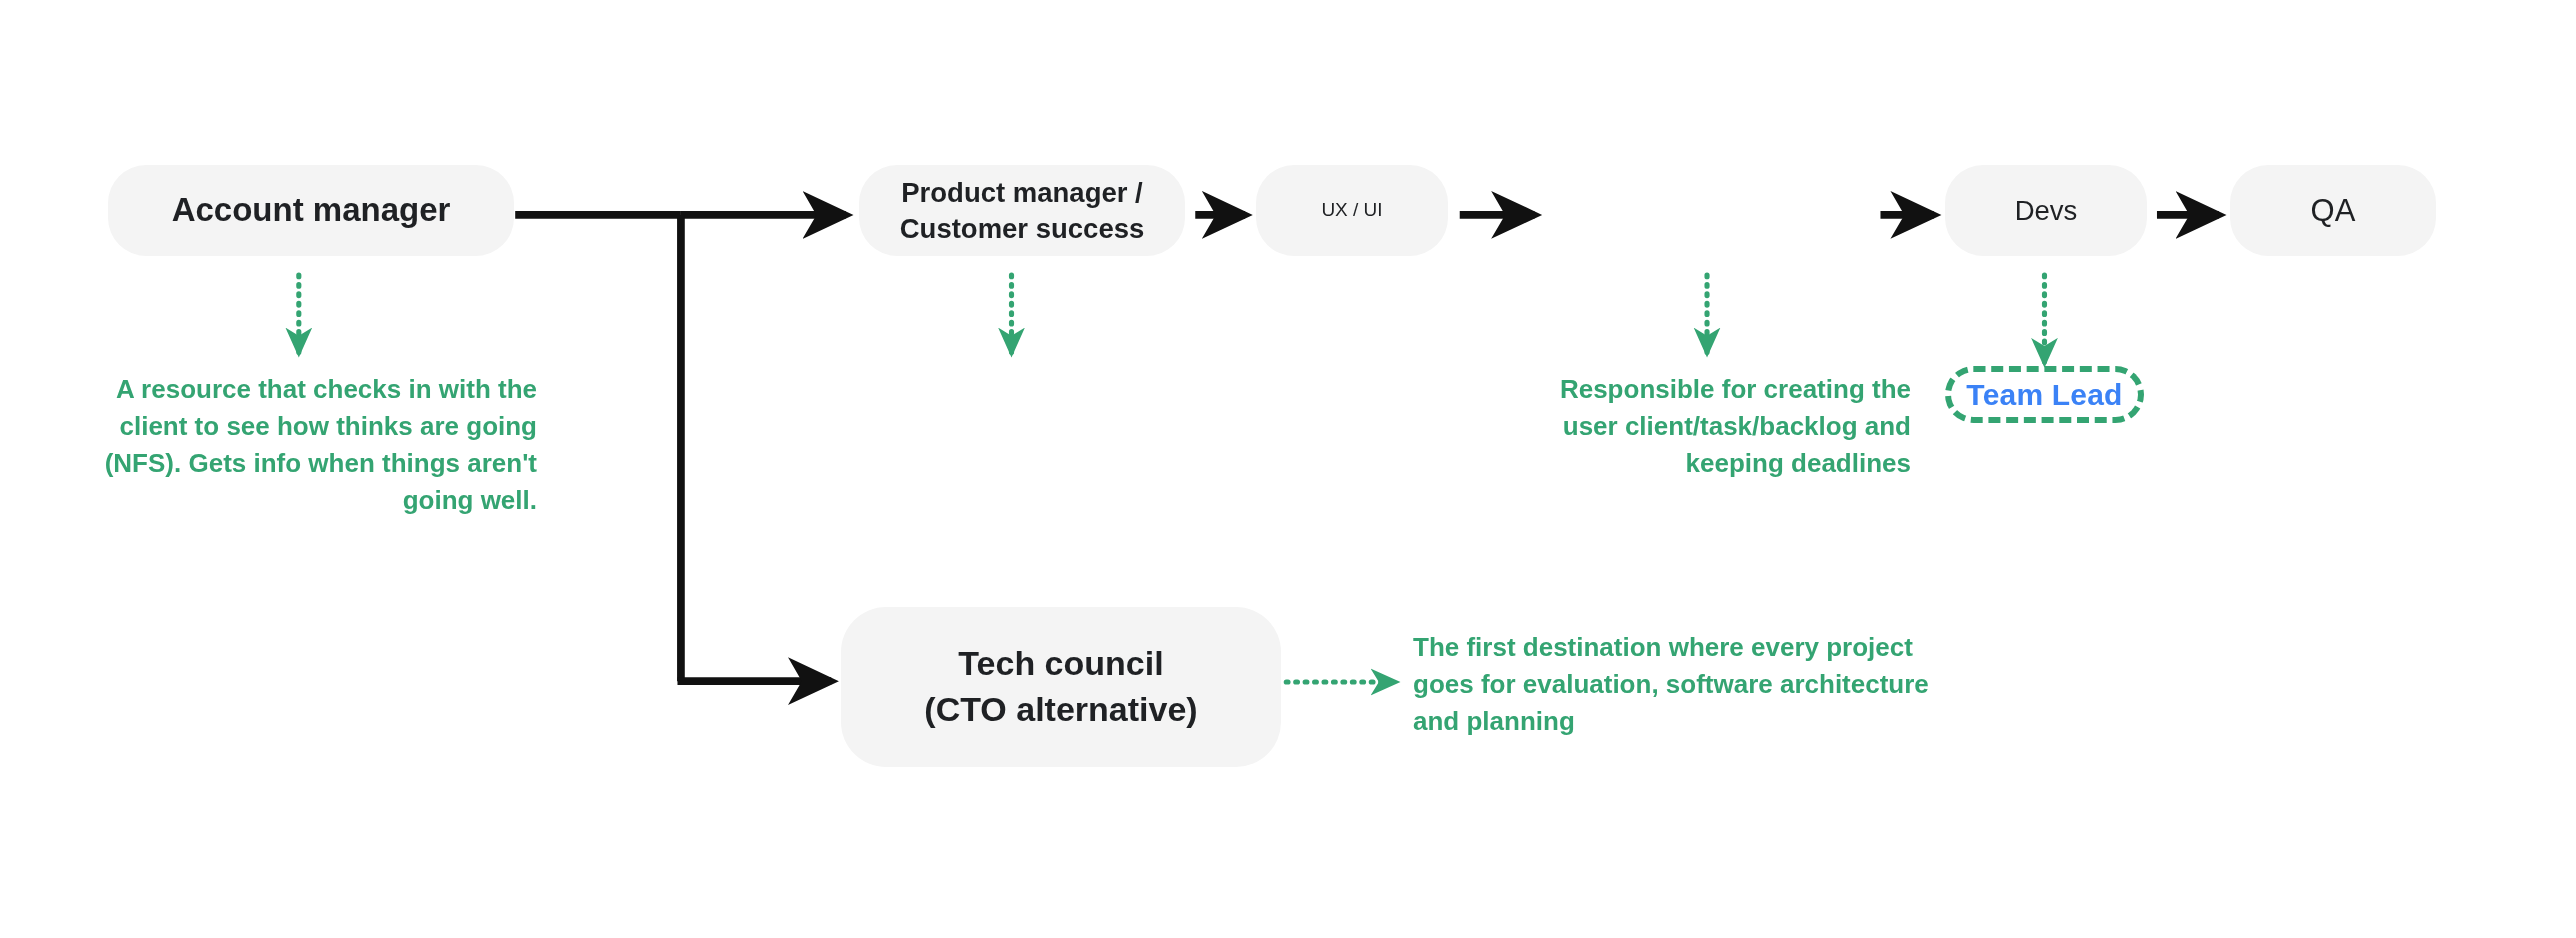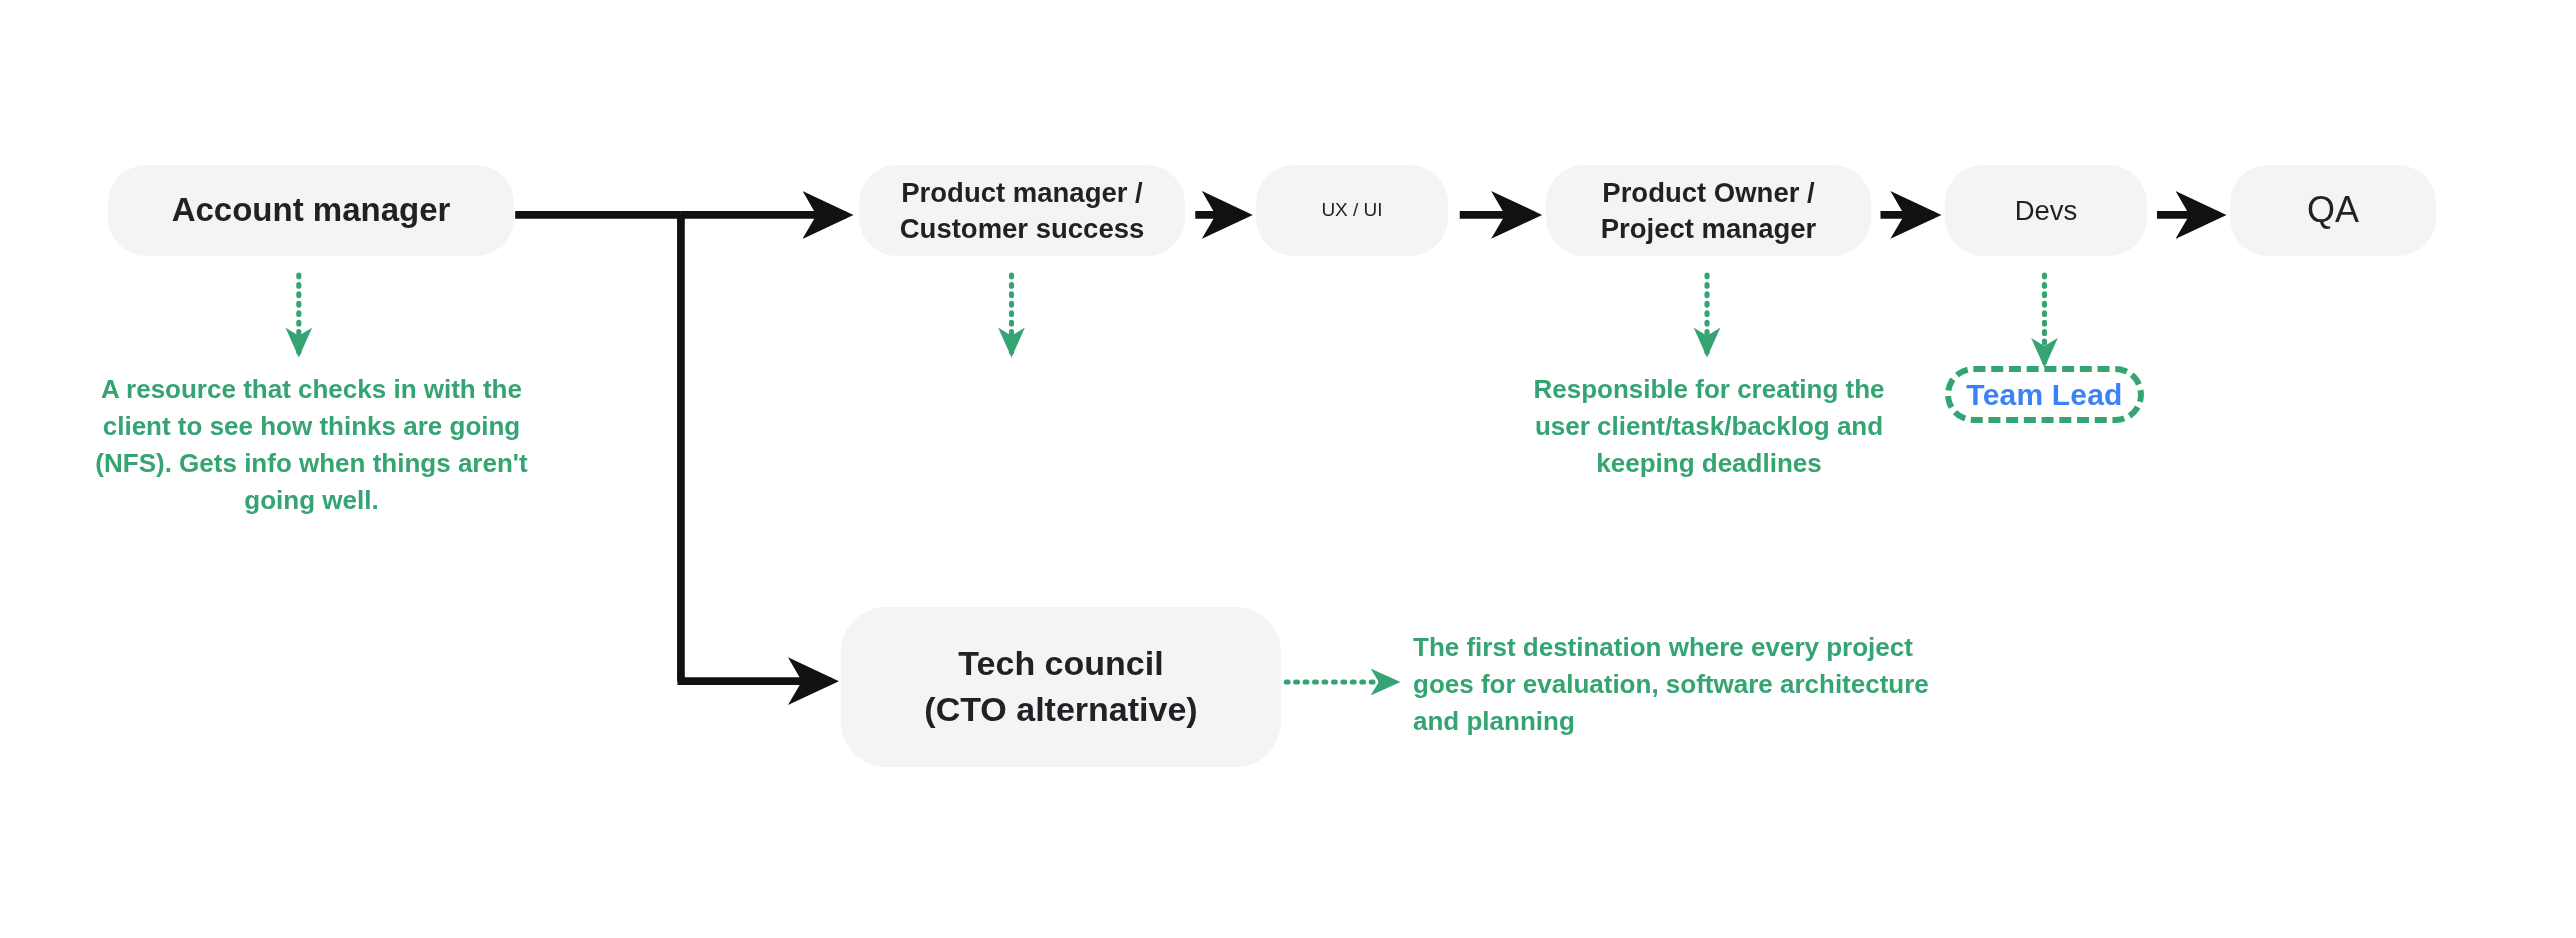--- a/index.html
+++ b/index.html
@@ -47,21 +47,21 @@
   #node-ux-ui { left: 1256px; top: 165px; width: 192px; height: 91px; }
   #node-ux-ui .label { font-size: 19px; font-weight: 500; }
 
   #node-product-owner { left: 1546px; top: 165px; width: 325px; height: 91px; }
   #node-product-owner .label { font-size: 27.5px; font-weight: 700; }
 
   #node-devs { left: 1945px; top: 165px; width: 202px; height: 91px; }
   #node-devs .label { font-size: 27.5px; font-weight: 500; }
 
   #node-qa { left: 2230px; top: 165px; width: 206px; height: 91px; }
-  #node-qa .label { font-size: 36px; font-weight: 500; }
+  #node-qa .label { font-size: 31px; font-weight: 500; }
 
   #node-tech-council { left: 841px; top: 607px; width: 440px; height: 160px; border-radius: 45px; }
   #node-tech-council .label { font-size: 34px; font-weight: 700; line-height: 1.35; }
 
   
   #node-team-lead {
     position: absolute;
     left: 1945px;
     top: 366px;
     width: 199px;
@@ -82,21 +82,21 @@
 
   
   .annot {
     position: absolute;
     color: #34a472;
     font-weight: 700;
     font-size: 26px;
     line-height: 1.42;
     white-space: pre-line;
   }
-  .annot.center { text-align: center; }
+  .annot.center { text-align: right; }
   .annot.left   { text-align: left; }
 
   #annot-account-manager { left: 86px;  top: 371px; width: 451px; }
   #annot-product-manager { left: 824px;  top: 371px; width: 378px; }
   #annot-product-owner   { left: 1507px; top: 371px; width: 404px; }
   #annot-tech-council    { left: 1413px; top: 629px; width: 567px; }
 
   
   #connectors {
     position: absolute;
@@ -146,24 +146,20 @@
 
   <div class="node bold" id="node-product-manager">
     <span class="label">Product manager /
 Customer success</span>
   </div>
 
   <div class="node reg" id="node-ux-ui">
     <span class="label">UX / UI</span>
   </div>
 
-  <div class="node bold" id="node-product-owner">
-    <span class="label">Product Owner /
-Project manager</span>
-  </div>
 
   <div class="node reg" id="node-devs">
     <span class="label">Devs</span>
   </div>
 
   <div class="node reg" id="node-qa">
     <span class="label">QA</span>
   </div>
 
   <div class="node bold" id="node-tech-council">

